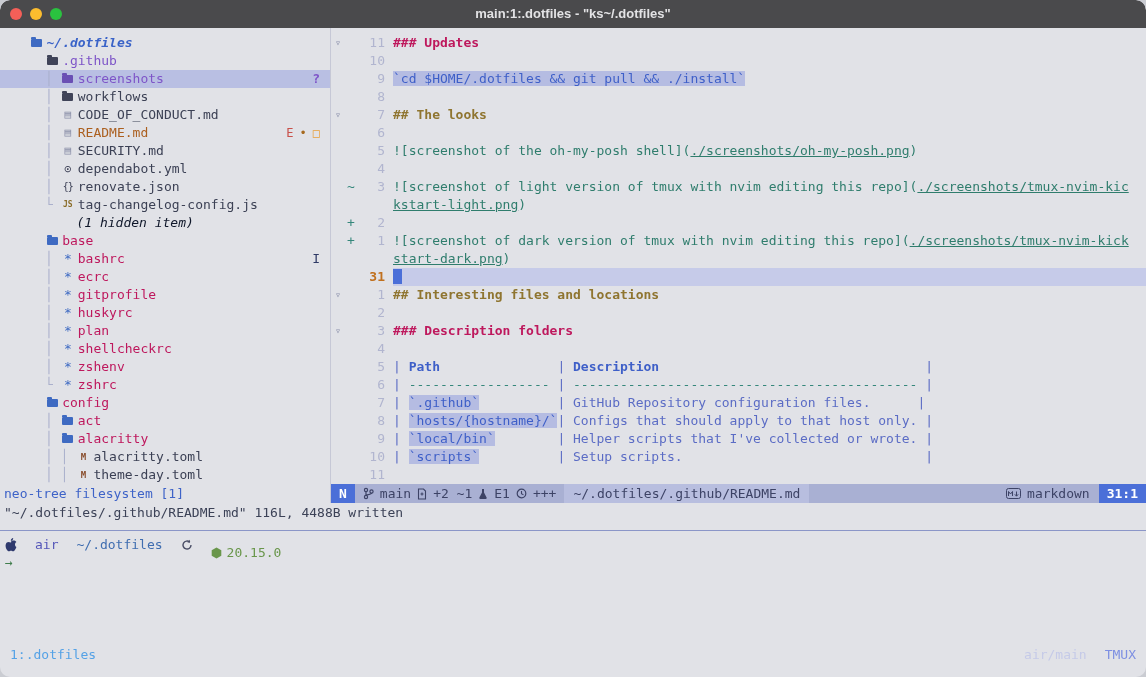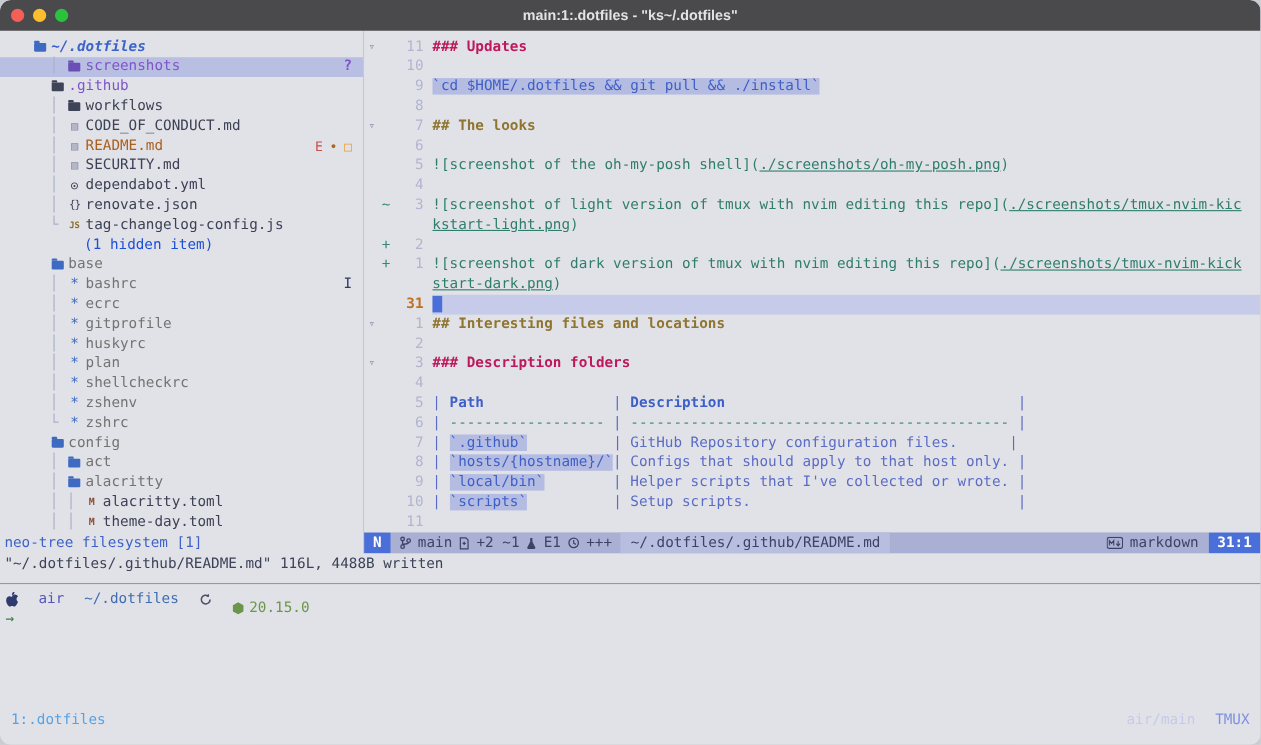--- a/index.html
+++ b/index.html
@@ -21,22 +21,22 @@
   .srow{height:18px;display:flex;align-items:center;white-space:pre;position:relative;padding-left:6px;}
   .srow.sel{background:#b9bfe3;}
   .sprefix{color:#aab0cc;white-space:pre;}
   .sicon{display:inline-flex;align-items:center;justify-content:center;width:14px;margin-right:3px;flex:0 0 auto;}
   .sextra{position:absolute;right:10px;top:0;height:18px;display:flex;align-items:center;gap:6px;}
   
   .c-root{color:#3a63c8;font-weight:bold;font-style:italic;}
   .c-purple{color:#7e55c8;}
   .c-dark{color:#3c4155;}
   .c-orange{color:#ab5f1f;text-align:right;}
-  .c-blue{color:#737373;}
-  .c-muted{color:#1d4ed8;}
+  .c-blue{color:#be185d;}
+  .c-muted{color:#0f172a;font-style:italic;}
   
   .i-folder{display:inline-block;width:11px;height:8px;border-radius:1px;background:currentColor;position:relative;}
   .i-folder::before{content:"";position:absolute;left:0;top:-2px;width:5px;height:2px;border-radius:1px 1px 0 0;background:inherit;background:currentColor;}
   .icblue{color:#3e6ac2;}.icdark{color:#3f4358;}.icpurple{color:#6a4fb4;}
   .i-md{color:#8a8fa8;font-size:11px;}
   .i-gear{color:#3f4358;font-size:12px;}
   .i-json{color:#3f4358;font-size:10px;letter-spacing:-1px;}
   .i-js{color:#8a6d2a;font-size:8px;font-weight:bold;}
   .i-toml{color:#8a4f2f;font-size:9px;font-weight:bold;}
   .i-star{color:#3e6ac2;font-size:13px;}
@@ -102,22 +102,22 @@
       <span class="light yellow"></span>
       <span class="light green"></span>
     </div>
     <span class="title">main:1:.dotfiles - "ks~/.dotfiles"</span>
   </div>
 
   <div class="main">
     <div class="sidebar">
       <div class="tree">
           <div class="srow"><span class="sprefix">   </span><span class="sicon"><span class="i-folder icblue"></span></span><span class="c-root">~/.dotfiles</span></div>
+          <div class="srow"><span class="sprefix">     </span><span class="sicon"><span class="i-folder icdark"></span></span><span class="c-purple">.github</span></div>
           <div class="srow sel"><span class="sprefix">     │ </span><span class="sicon"><span class="i-folder icpurple"></span></span><span class="c-purple">screenshots</span><span class="sextra"><span class="x-q">?</span></span></div>
-          <div class="srow"><span class="sprefix">     </span><span class="sicon"><span class="i-folder icdark"></span></span><span class="c-purple">.github</span></div>
           <div class="srow"><span class="sprefix">     │ </span><span class="sicon"><span class="i-folder icdark"></span></span><span class="c-dark">workflows</span></div>
           <div class="srow"><span class="sprefix">     │ </span><span class="sicon i-md">▤</span><span class="c-dark">CODE_OF_CONDUCT.md</span></div>
           <div class="srow"><span class="sprefix">     │ </span><span class="sicon i-md">▤</span><span class="c-orange">README.md</span><span class="sextra"><span class="x-e">E</span><span class="x-dot">•</span><span class="x-sq">□</span></span></div>
           <div class="srow"><span class="sprefix">     │ </span><span class="sicon i-md">▤</span><span class="c-dark">SECURITY.md</span></div>
           <div class="srow"><span class="sprefix">     │ </span><span class="sicon i-gear">⊙</span><span class="c-dark">dependabot.yml</span></div>
           <div class="srow"><span class="sprefix">     │ </span><span class="sicon i-json">{}</span><span class="c-dark">renovate.json</span></div>
           <div class="srow"><span class="sprefix">     └ </span><span class="sicon i-js">JS</span><span class="c-dark">tag-changelog-config.js</span></div>
           <div class="srow"><span class="sprefix">         </span><span class="sicon" style="width: 0px; margin-right: 0px;"></span><span class="c-muted">(1 hidden item)</span></div>
           <div class="srow"><span class="sprefix">     </span><span class="sicon"><span class="i-folder icblue"></span></span><span class="c-blue">base</span></div>
           <div class="srow"><span class="sprefix">     │ </span><span class="sicon i-star">*</span><span class="c-blue">bashrc</span><span class="sextra"><span class="x-i">I</span></span></div>

